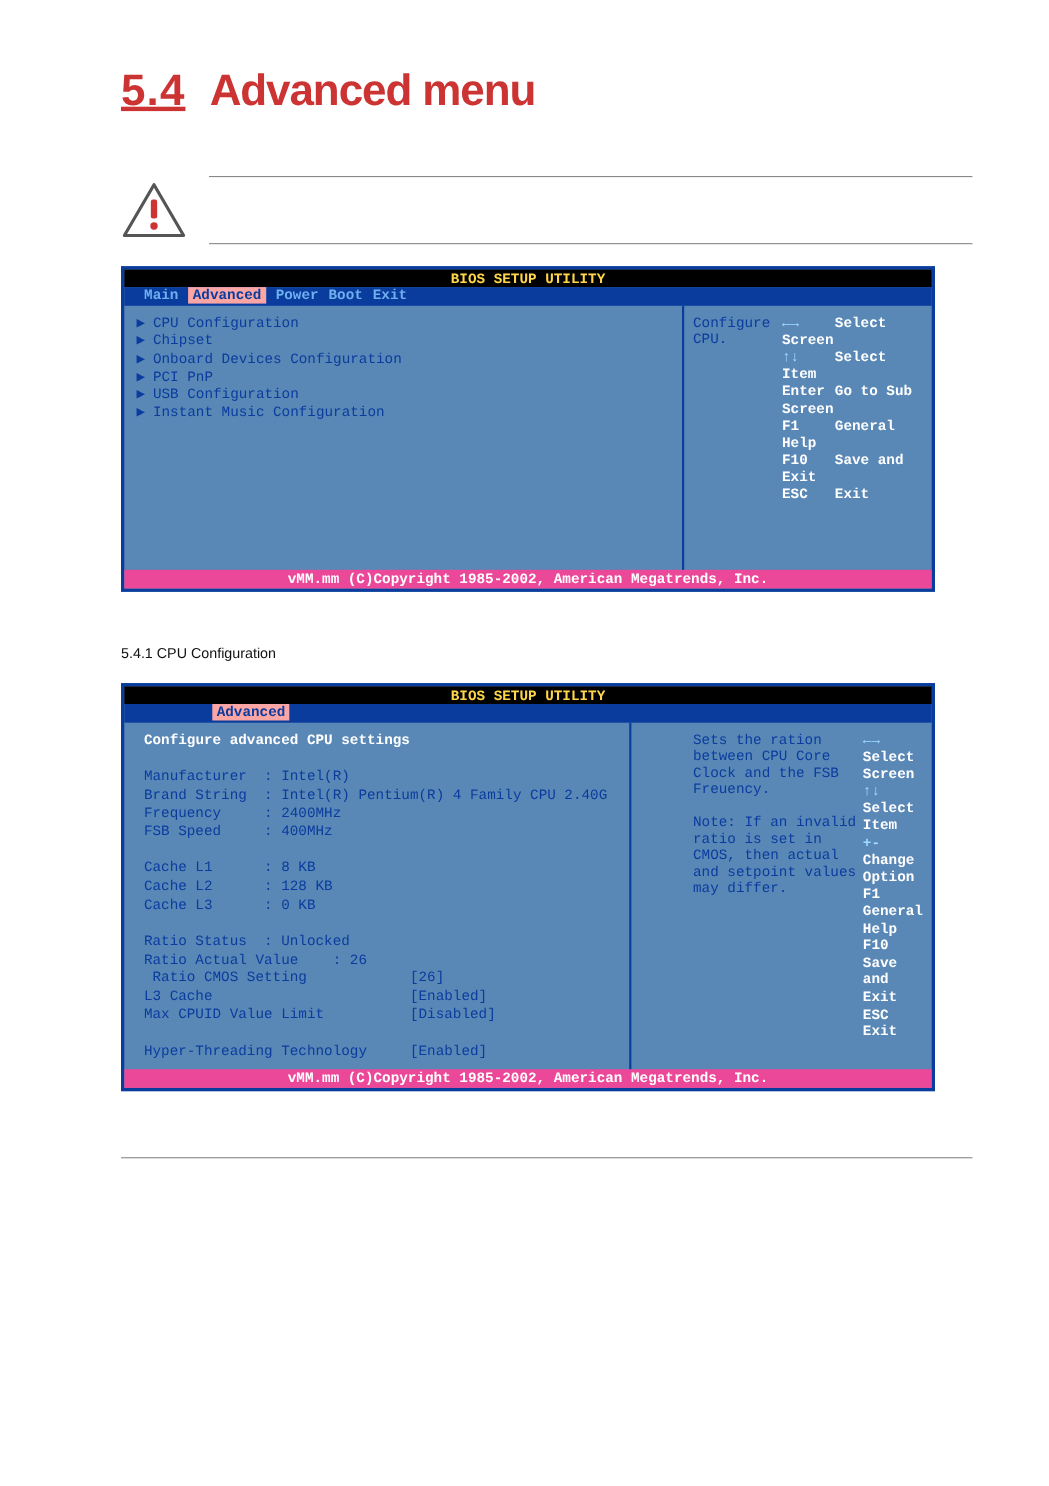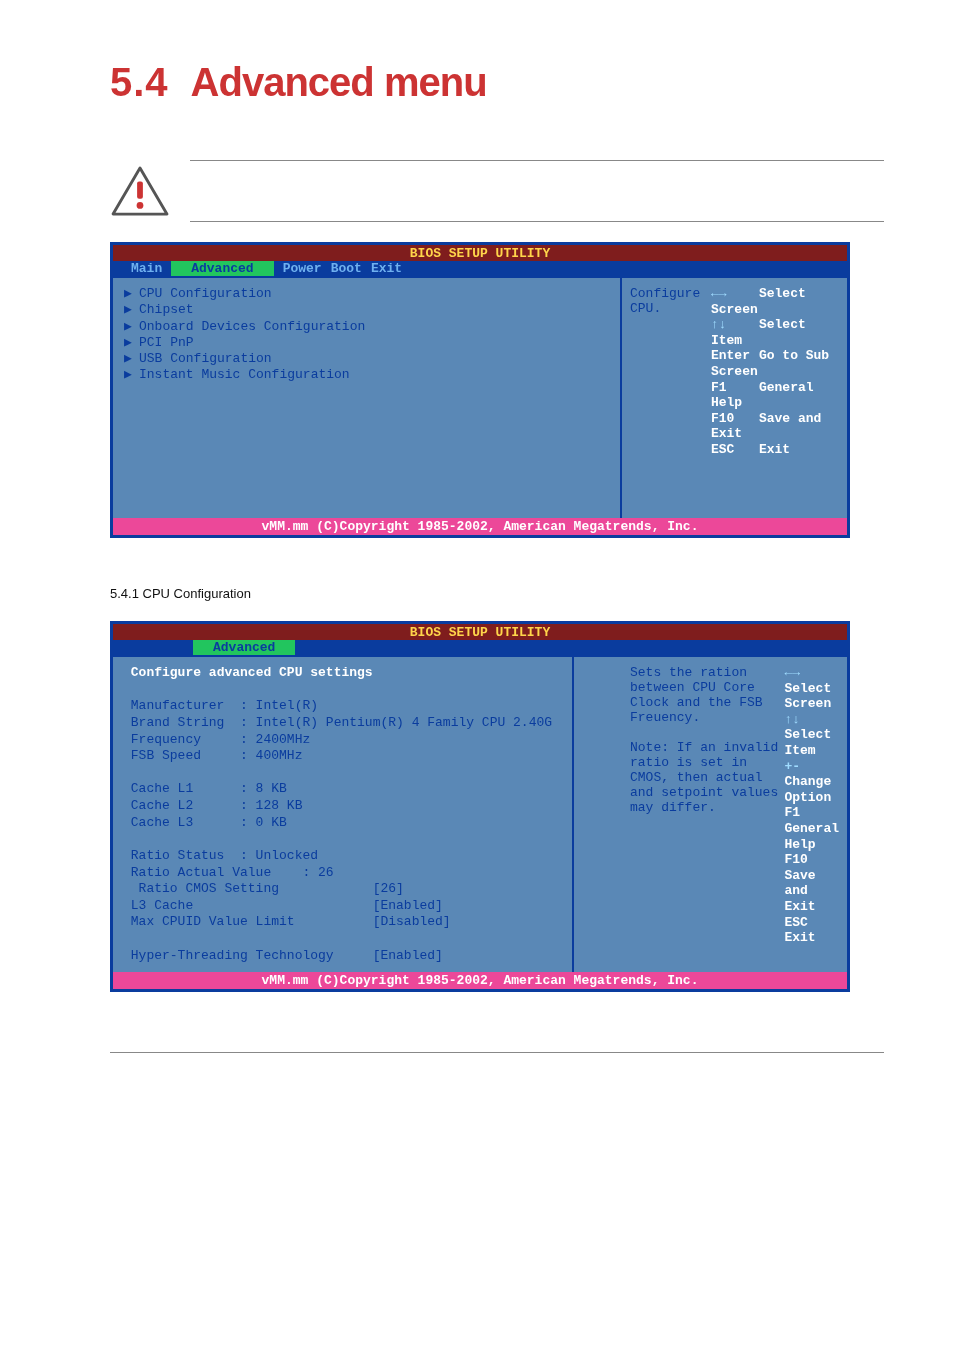--- a/index.html
+++ b/index.html
@@ -14,20 +14,21 @@
   }
   .heading {
     font-family: Arial, Helvetica, sans-serif;
     font-weight: 900;
     color: #cc3333;
   }
   .heading .num {
     font-size: 40px;
     letter-spacing: 1px;
     margin-right: 22px;
+    text-decoration: underline;
   }
   .heading .title {
     font-size: 40px;
     font-family: "Arial Black", Arial, sans-serif;
     font-weight: 900;
     letter-spacing: -1px;
     font-stretch: condensed;
   }
   .icon-row {
     display: flex;
@@ -47,38 +48,38 @@
   }
   .bios {
     border: 3px solid #0a3c9e;
     background: #5a88b6;
     width: 740px;
     margin: 20px 0 30px 0;
     font-family: "Courier New", monospace;
     font-size: 13px;
   }
   .bios-title {
-    background: #7f1d1d;
+    background: #000000;
     color: #ffd54a;
     text-align: center;
     font-weight: bold;
     padding: 1px 0 0 0;
   }
   .bios-tabs {
     background: #0a3c9e;
     display: flex;
     padding: 0 10px 2px 18px;
     gap: 9px;
     color: #6fb0ef;
     font-weight: bold;
   }
   .bios-tabs span.active {
-    background: #22c55e;
-    color: #0a3c9e;
-    padding: 0 20px;
+    background: #fca5a5;
+    color: #0a3c9e;
+    padding: 0 4px;
   }
   .bios-body {
     display: flex;
     min-height: 240px;
   }
   .bios-left {
     flex: 1;
     border-right: 2px solid #0a3c9e;
     padding: 8px 10px;
     color: #0a3c9e;

